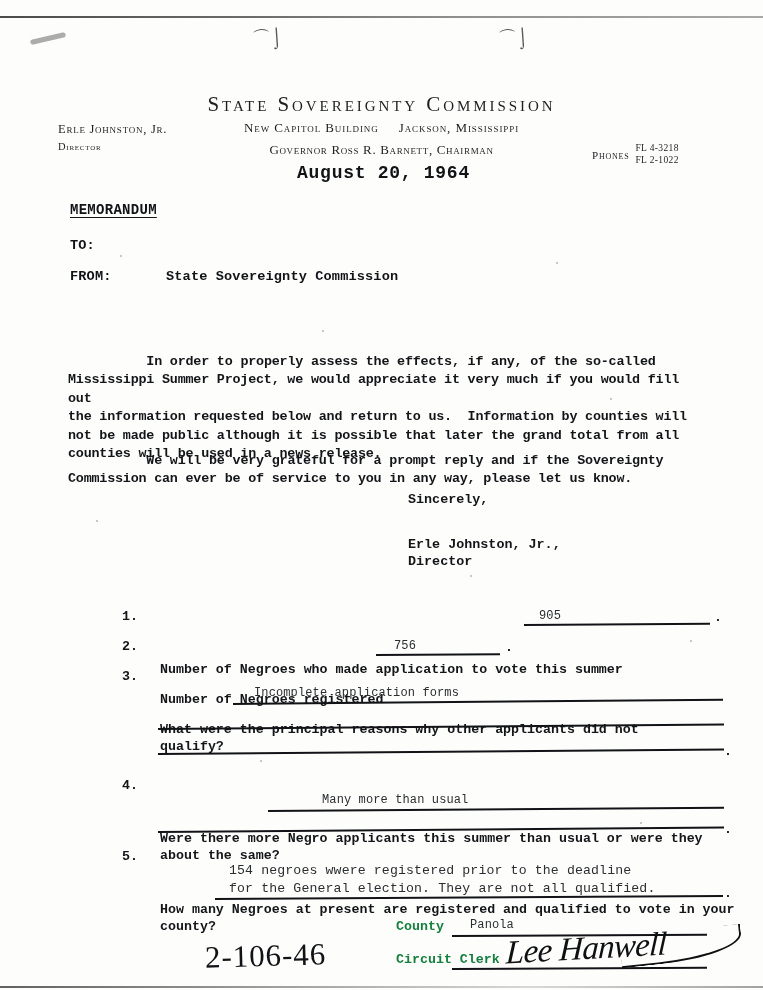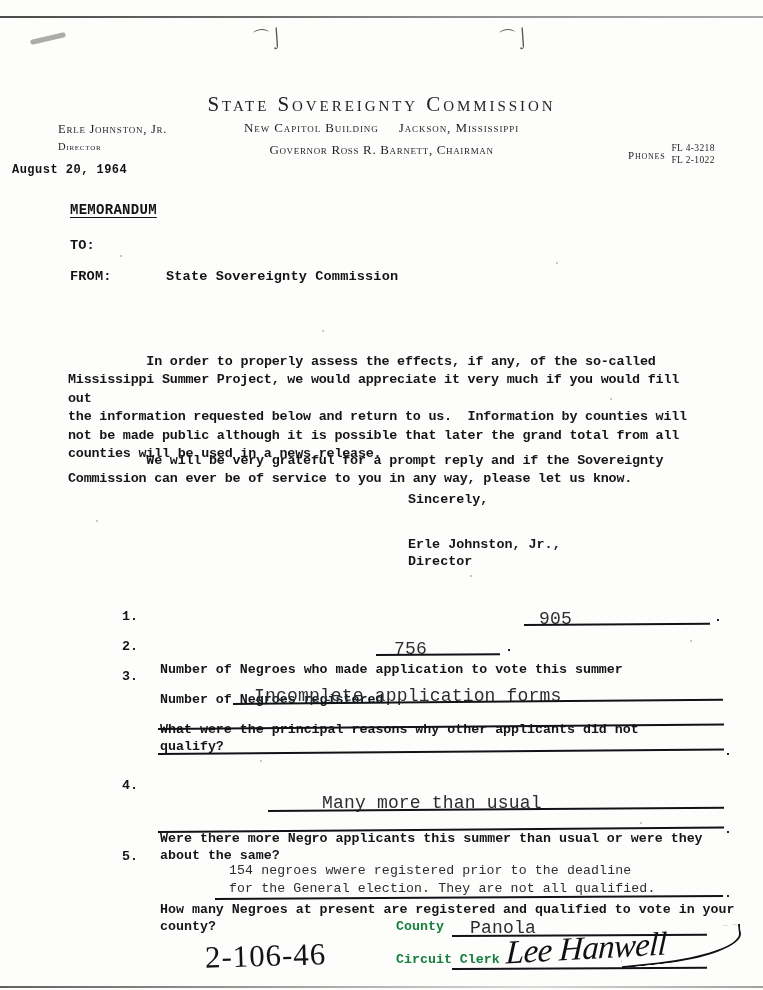--- a/index.html
+++ b/index.html
@@ -109,42 +109,42 @@
     left: 592px; top: 143px;
     font-family: "Liberation Serif", "DejaVu Serif", serif;
     font-variant: small-caps;
     font-size: 11px;
     letter-spacing: .07em;
     color: #1d1f21;
     display: flex;
     align-items: center;
     gap: 6px;
     white-space: nowrap;
-    margin-left: 36px;
   }
   .phones .nums {
     font-size: 9.5px;
     line-height: 1.22;
     letter-spacing: .04em;
     font-variant: normal;
   }
 
   
   .tw {
     position: absolute;
     font-family: "Liberation Mono", "DejaVu Sans Mono", monospace;
     font-weight: bold;
     color: #111316;
     white-space: pre;
     -webkit-font-smoothing: none;
   }
 
   .date-line {
-    left: 12px; right: 0; top: 163px;
-    font-size: 12px;
+    left: 4px; right: 0; top: 163px;
+    text-align: center;
+    font-size: 18px;
     letter-spacing: .04em;
   }
 
   .memo-title {
     left: 70px; top: 202px;
     font-size: 14px;
     letter-spacing: .02em;
     text-decoration: underline;
     text-underline-offset: 3px;
   }
@@ -207,21 +207,21 @@
     display: block;
     margin-left: 38px;
   }
 
   
   .ans {
     position: absolute;
     font-family: "Liberation Mono", "DejaVu Sans Mono", monospace;
     font-weight: normal;
     color: #2b2e31;
-    font-size: 18px;
+    font-size: 12px;
     letter-spacing: .01em;
     white-space: pre;
   }
   .ans-small { font-size: 13.2px; }
 
   
   .rule {
     position: absolute;
     height: 2px;
     background: #111316;

